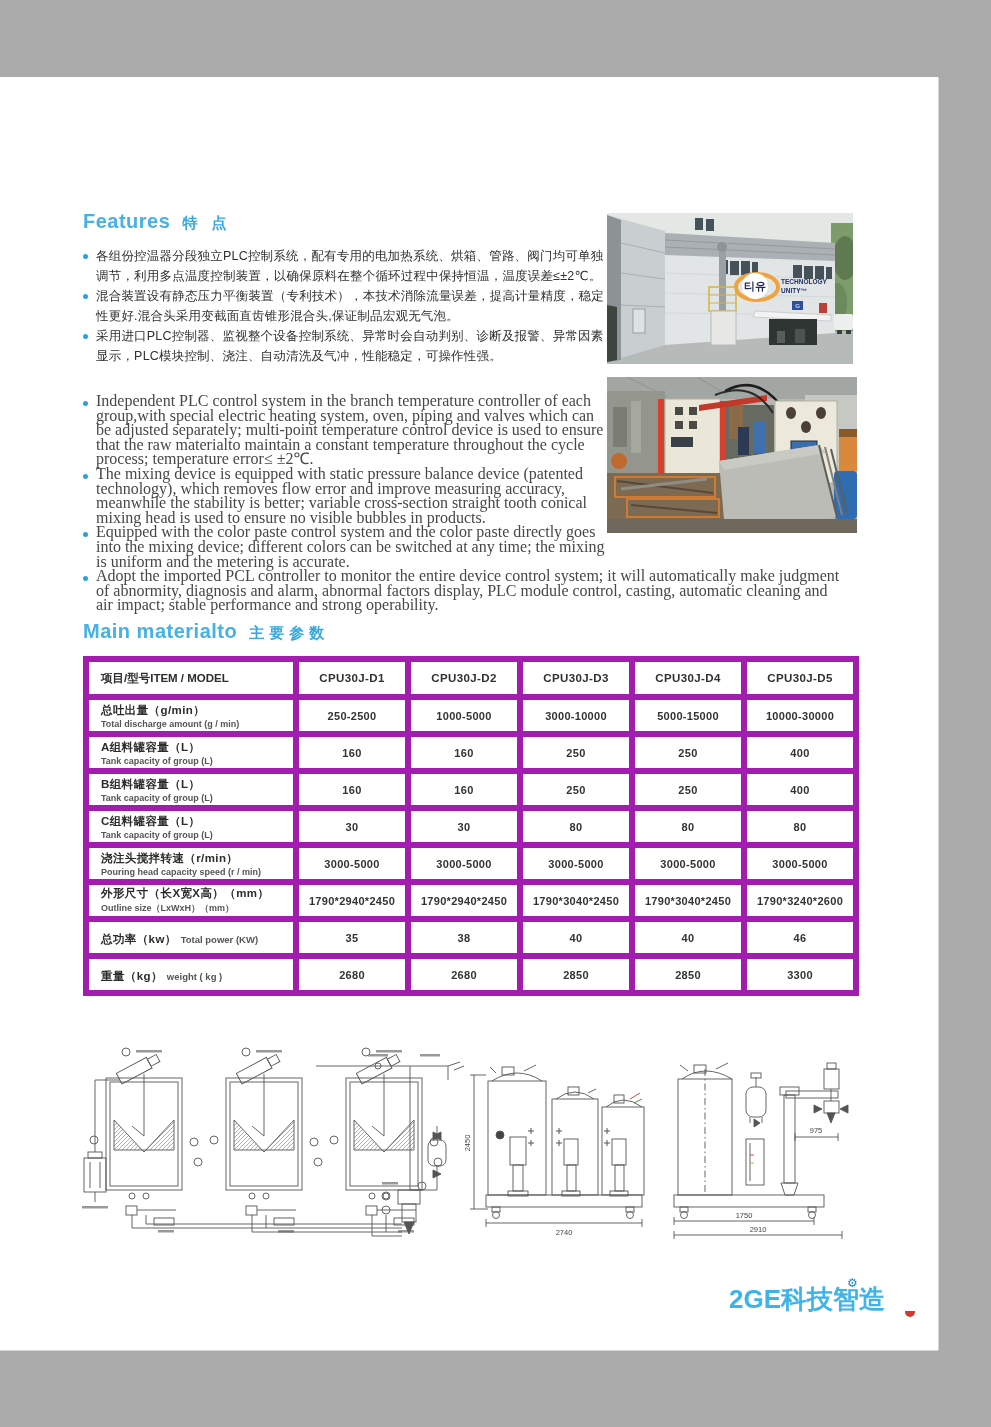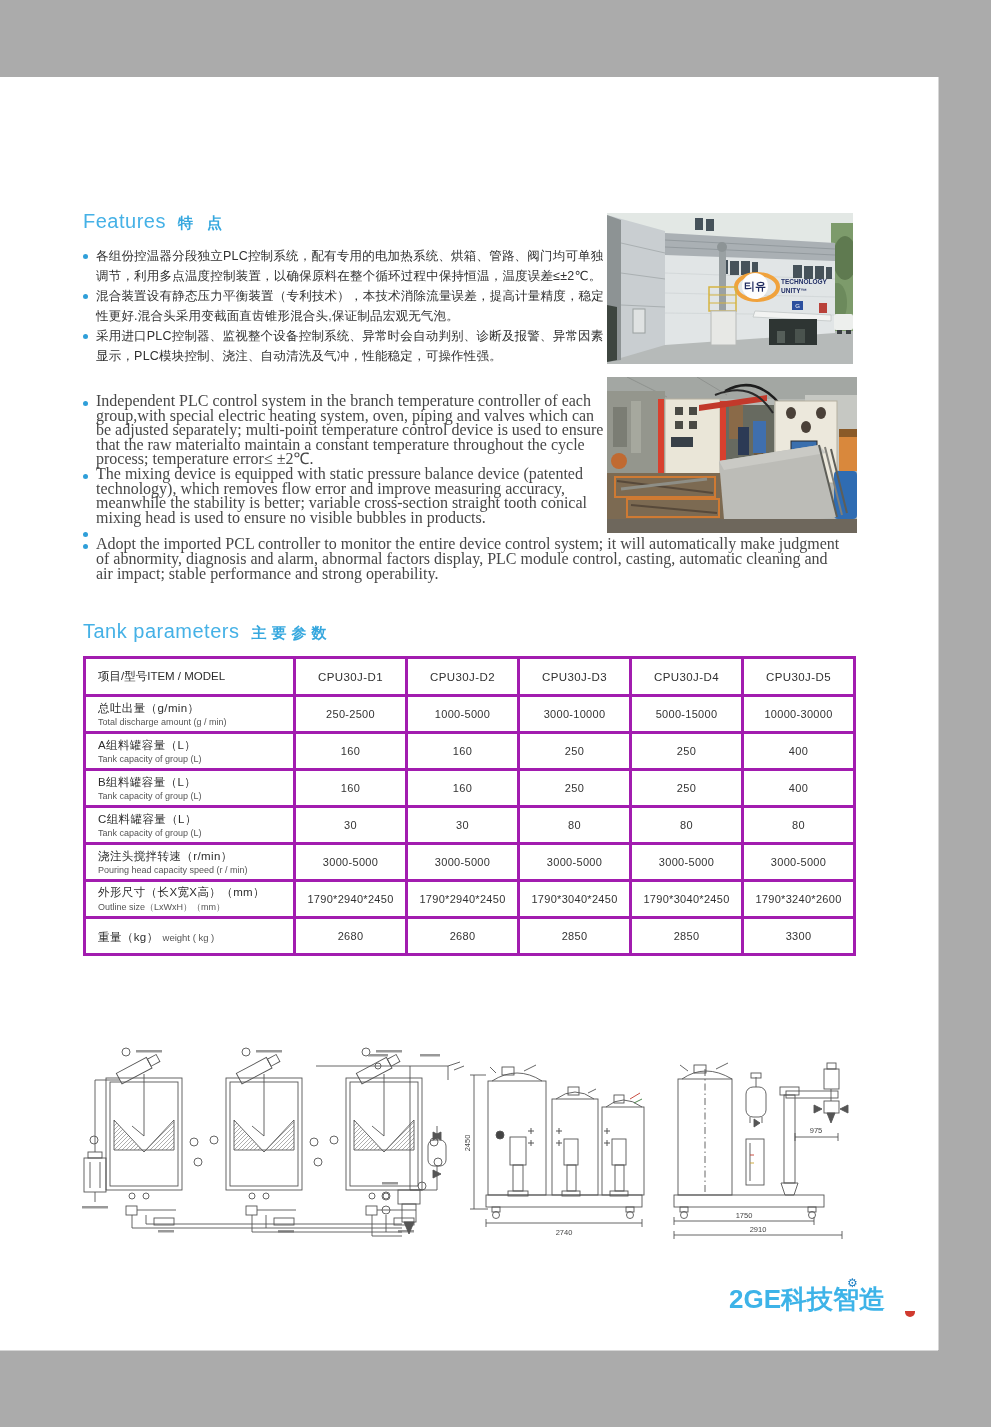--- a/index.html
+++ b/index.html
@@ -10,39 +10,39 @@
     font-family:"Liberation Sans","DejaVu Sans",sans-serif;
     overflow:hidden;
   }
   .paper {
     position:absolute; left:0; top:77px; width:938px; height:1273px;
     background:#ffffff;
     box-shadow:0 1px 0 #d6d6d6, 1px 0 0 #d6d6d6;
   }
   
   .section-heading { position:absolute; left:83px; white-space:nowrap; }
-  .heading-en { font-size:20px; color:#45b1e6; letter-spacing:0.5px; }
+  .heading-en { font-size:20px; color:#45b1e6; letter-spacing:0.5px;font-weight:bold; }
   .heading-cn { font-size:15px; color:#35a7de; letter-spacing:5px; font-weight:bold; margin-left:12px; }
   
   .bullets { position:absolute; left:83px; list-style:none; }
   .bullets li { display:flex; align-items:flex-start; }
   .dot { width:5px; height:5px; border-radius:50%; background:#2f9fd9; flex:0 0 5px; margin:7px 8px 0 0; }
   .cn-bullets { top:170px; width:527px; }
   .cn-bullets li { font-size:12.5px; line-height:19.5px; color:#2f2f2f; letter-spacing:0.2px; margin-bottom:1px; }
   .en-bullets { top:317px; width:765px; }
   .en-bullets li { font-size:16px; line-height:14.6px; color:#474747;font-family:Liberation Serif, serif; }
   .en-bullets li .btext { width:516px; }
   .en-bullets li.wide .btext { width:745px; }
   
   .photo { position:absolute; display:block; }
   #photo-factory { left:607px; top:136px; }
   #photo-machinery { left:607px; top:300px; }
   
   .params-table { position:absolute; left:83px; top:579px; border-collapse:collapse; table-layout:fixed; width:770px; }
-  .params-table th, .params-table td { border:3px solid #a21caf; font-weight:normal; }
+  .params-table th, .params-table td { border:6px solid #a21caf; font-weight:bold; }
   .params-table col.c-item { width:210px; }
   .params-table col.c-model { width:112px; }
   .params-table thead tr { height:38px; }
   .params-table tbody tr { height:37px; }
   .model-head { text-align:center; font-size:11.5px; color:#303030; letter-spacing:0.4px; }
   .item-head { text-align:left; padding-left:12px; font-size:11.5px; color:#2c2c2c; }
   .param-cell { text-align:left; padding-left:12px; }
   .param-cell .cn { display:block; font-size:11.5px; color:#2c2c2c; letter-spacing:0.4px; }
   .param-cell .en { display:block; font-size:9px; color:#555; margin-top:1px; }
   .param-cell.inline .cn, .param-cell.inline .en { display:inline; }
@@ -88,20 +88,21 @@
     <li>
         <span class="dot"></span>
         <span class="btext">Independent PLC control system in the branch temperature controller of each group,with special electric heating system, oven, piping and valves which can be adjusted separately; multi-point temperature control device is used to ensure that the raw materialto maintain a constant temperature throughout the cycle process; temperature error≤ ±2℃.</span>
       </li>
     <li>
         <span class="dot"></span>
         <span class="btext">The mixing device is equipped with static pressure balance device (patented technology), which removes flow error and improve measuring accuracy, meanwhile the stability is better; variable cross-section straight tooth conical mixing head is used to ensure no visible bubbles in products.</span>
       </li>
     <li>
         <span class="dot"></span>
+        <span class="btext">Equipped with the color paste control system and the color paste directly goes into the mixing device; different colors can be switched at any time; the mixing is uniform and the metering is accurate.</span>
       </li>
     <li class="wide">
         <span class="dot"></span>
         <span class="btext">Adopt the imported PCL controller to monitor the entire device control system; it will automatically make judgment of abnormity, diagnosis and alarm, abnormal factors display, PLC module control, casting, automatic cleaning and air impact; stable performance and strong operability.</span>
       </li>
   </ul>
 
   <svg id="photo-factory" class="photo" width="246" height="151" viewBox="0 0 246 151">
     <rect x="0" y="0" width="246" height="151" fill="#e3e8e5"></rect>
 
@@ -225,21 +226,21 @@
       <polygon points="112,84 212,68 230,140 118,154" fill="#bcbcb7"></polygon>
       <polygon points="112,84 212,68 219,76 117,93" fill="#cacac5"></polygon>
       <line x1="212" y1="68" x2="230" y2="140" stroke="#5e5e58" stroke-width="2"></line>
       <line x1="218" y1="70" x2="235" y2="138" stroke="#807f79" stroke-width="2"></line>
       <line x1="224" y1="72" x2="240" y2="136" stroke="#5e5e58" stroke-width="2"></line>
     </g>
     <rect x="0" y="142" width="250" height="14" fill="#6e675c"></rect>
   </svg>
 
   <div class="section-heading" style="top:543px;">
-    <span class="heading-en">Tank parameters</span><span class="heading-cn">主要参数</span>
+    <span class="heading-en">Main materialto</span><span class="heading-cn">主要参数</span>
   </div>
 
   <table class="params-table">
     <colgroup>
         <col class="c-item">
         <col class="c-model">
         <col class="c-model">
         <col class="c-model">
         <col class="c-model">
         <col class="c-model">
@@ -313,20 +314,28 @@
       <tr>
         <th class="param-cell">
             <span class="cn">外形尺寸（长X宽X高）（mm）</span>
             <span class="en">Outline size（LxWxH）（mm）</span>
           </th>
         <td class="val-cell">1790*2940*2450</td>
         <td class="val-cell">1790*2940*2450</td>
         <td class="val-cell">1790*3040*2450</td>
         <td class="val-cell">1790*3040*2450</td>
         <td class="val-cell">1790*3240*2600</td>
+      </tr>
+      <tr>
+        <th class="param-cell inline"><span class="cn">总功率（kw）</span><span class="en">Total power (KW)</span></th>
+        <td class="val-cell">35</td>
+        <td class="val-cell">38</td>
+        <td class="val-cell">40</td>
+        <td class="val-cell">40</td>
+        <td class="val-cell">46</td>
       </tr>
       <tr>
         <th class="param-cell inline"><span class="cn">重量（kg）</span><span class="en">weight ( kg )</span></th>
         <td class="val-cell">2680</td>
         <td class="val-cell">2680</td>
         <td class="val-cell">2850</td>
         <td class="val-cell">2850</td>
         <td class="val-cell">3300</td>
       </tr>
     </tbody>

